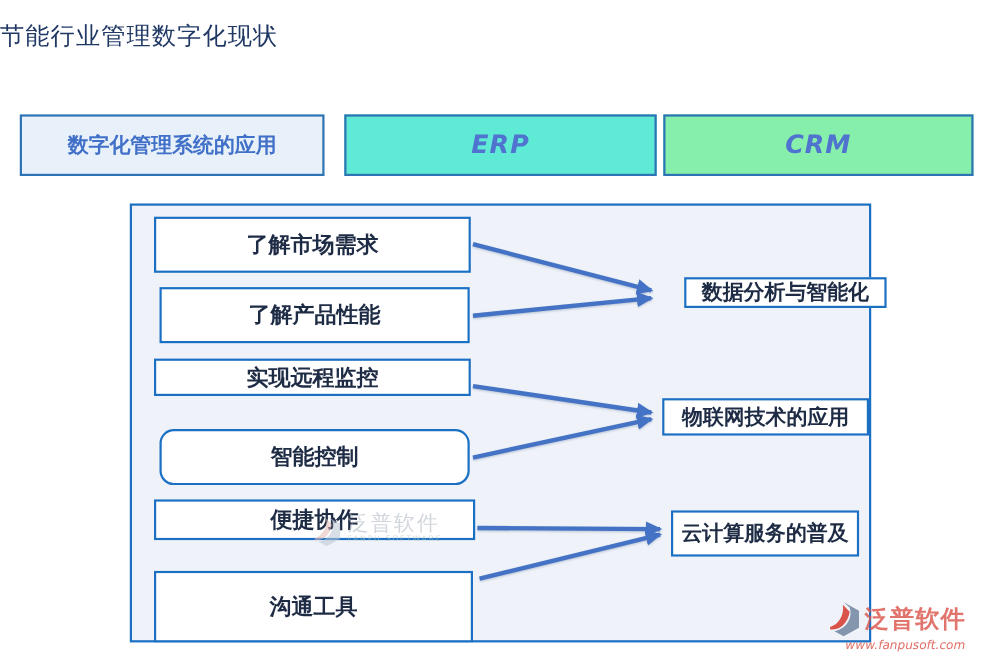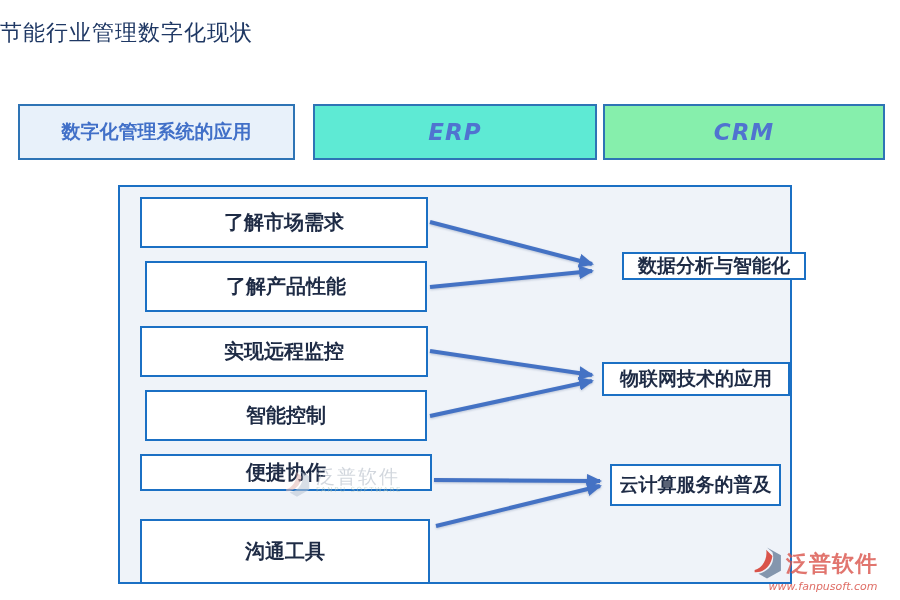--- a/index.html
+++ b/index.html
@@ -33,22 +33,22 @@
   }
   .node{
     position:absolute;background:#ffffff;border:2px solid #1B70C4;
     display:flex;align-items:center;justify-content:center;box-sizing:border-box;
     color:#1E2B45;font-family:"DejaVu Serif",serif;
   }
   .node.left{font-size:20px;font-weight:600;}
   .node.right{font-size:19px;font-weight:600;}
   .ln1{left:140px;top:197px;width:288px;height:51px;}
   .ln2{left:145px;top:261px;width:282px;height:51px;}
-  .ln3{left:140px;top:326px;width:288px;height:51px;}
-  .ln4{left:145px;top:390px;width:282px;height:51px;}
+  .ln3{left:140px;top:326px;width:288px;height:34px;}
+  .ln4{left:145px;top:390px;width:282px;height:51px;border-radius:13px;}
   .ln5{left:140px;top:454px;width:292px;height:37px;}
   .ln6{left:140px;top:519px;width:290px;height:65px;}
   .rn1{left:602px;top:252px;width:184px;height:28px;margin-left:20px;}
   .rn2{left:602px;top:362px;width:188px;height:34px;}
   .rn3{left:610px;top:464px;width:171px;height:42px;}
   
   .arrows{
     position:absolute;left:0;top:0;width:900px;height:600px;pointer-events:none;
     filter:drop-shadow(0 1.5px 1px rgba(90,110,150,.35));
   }

